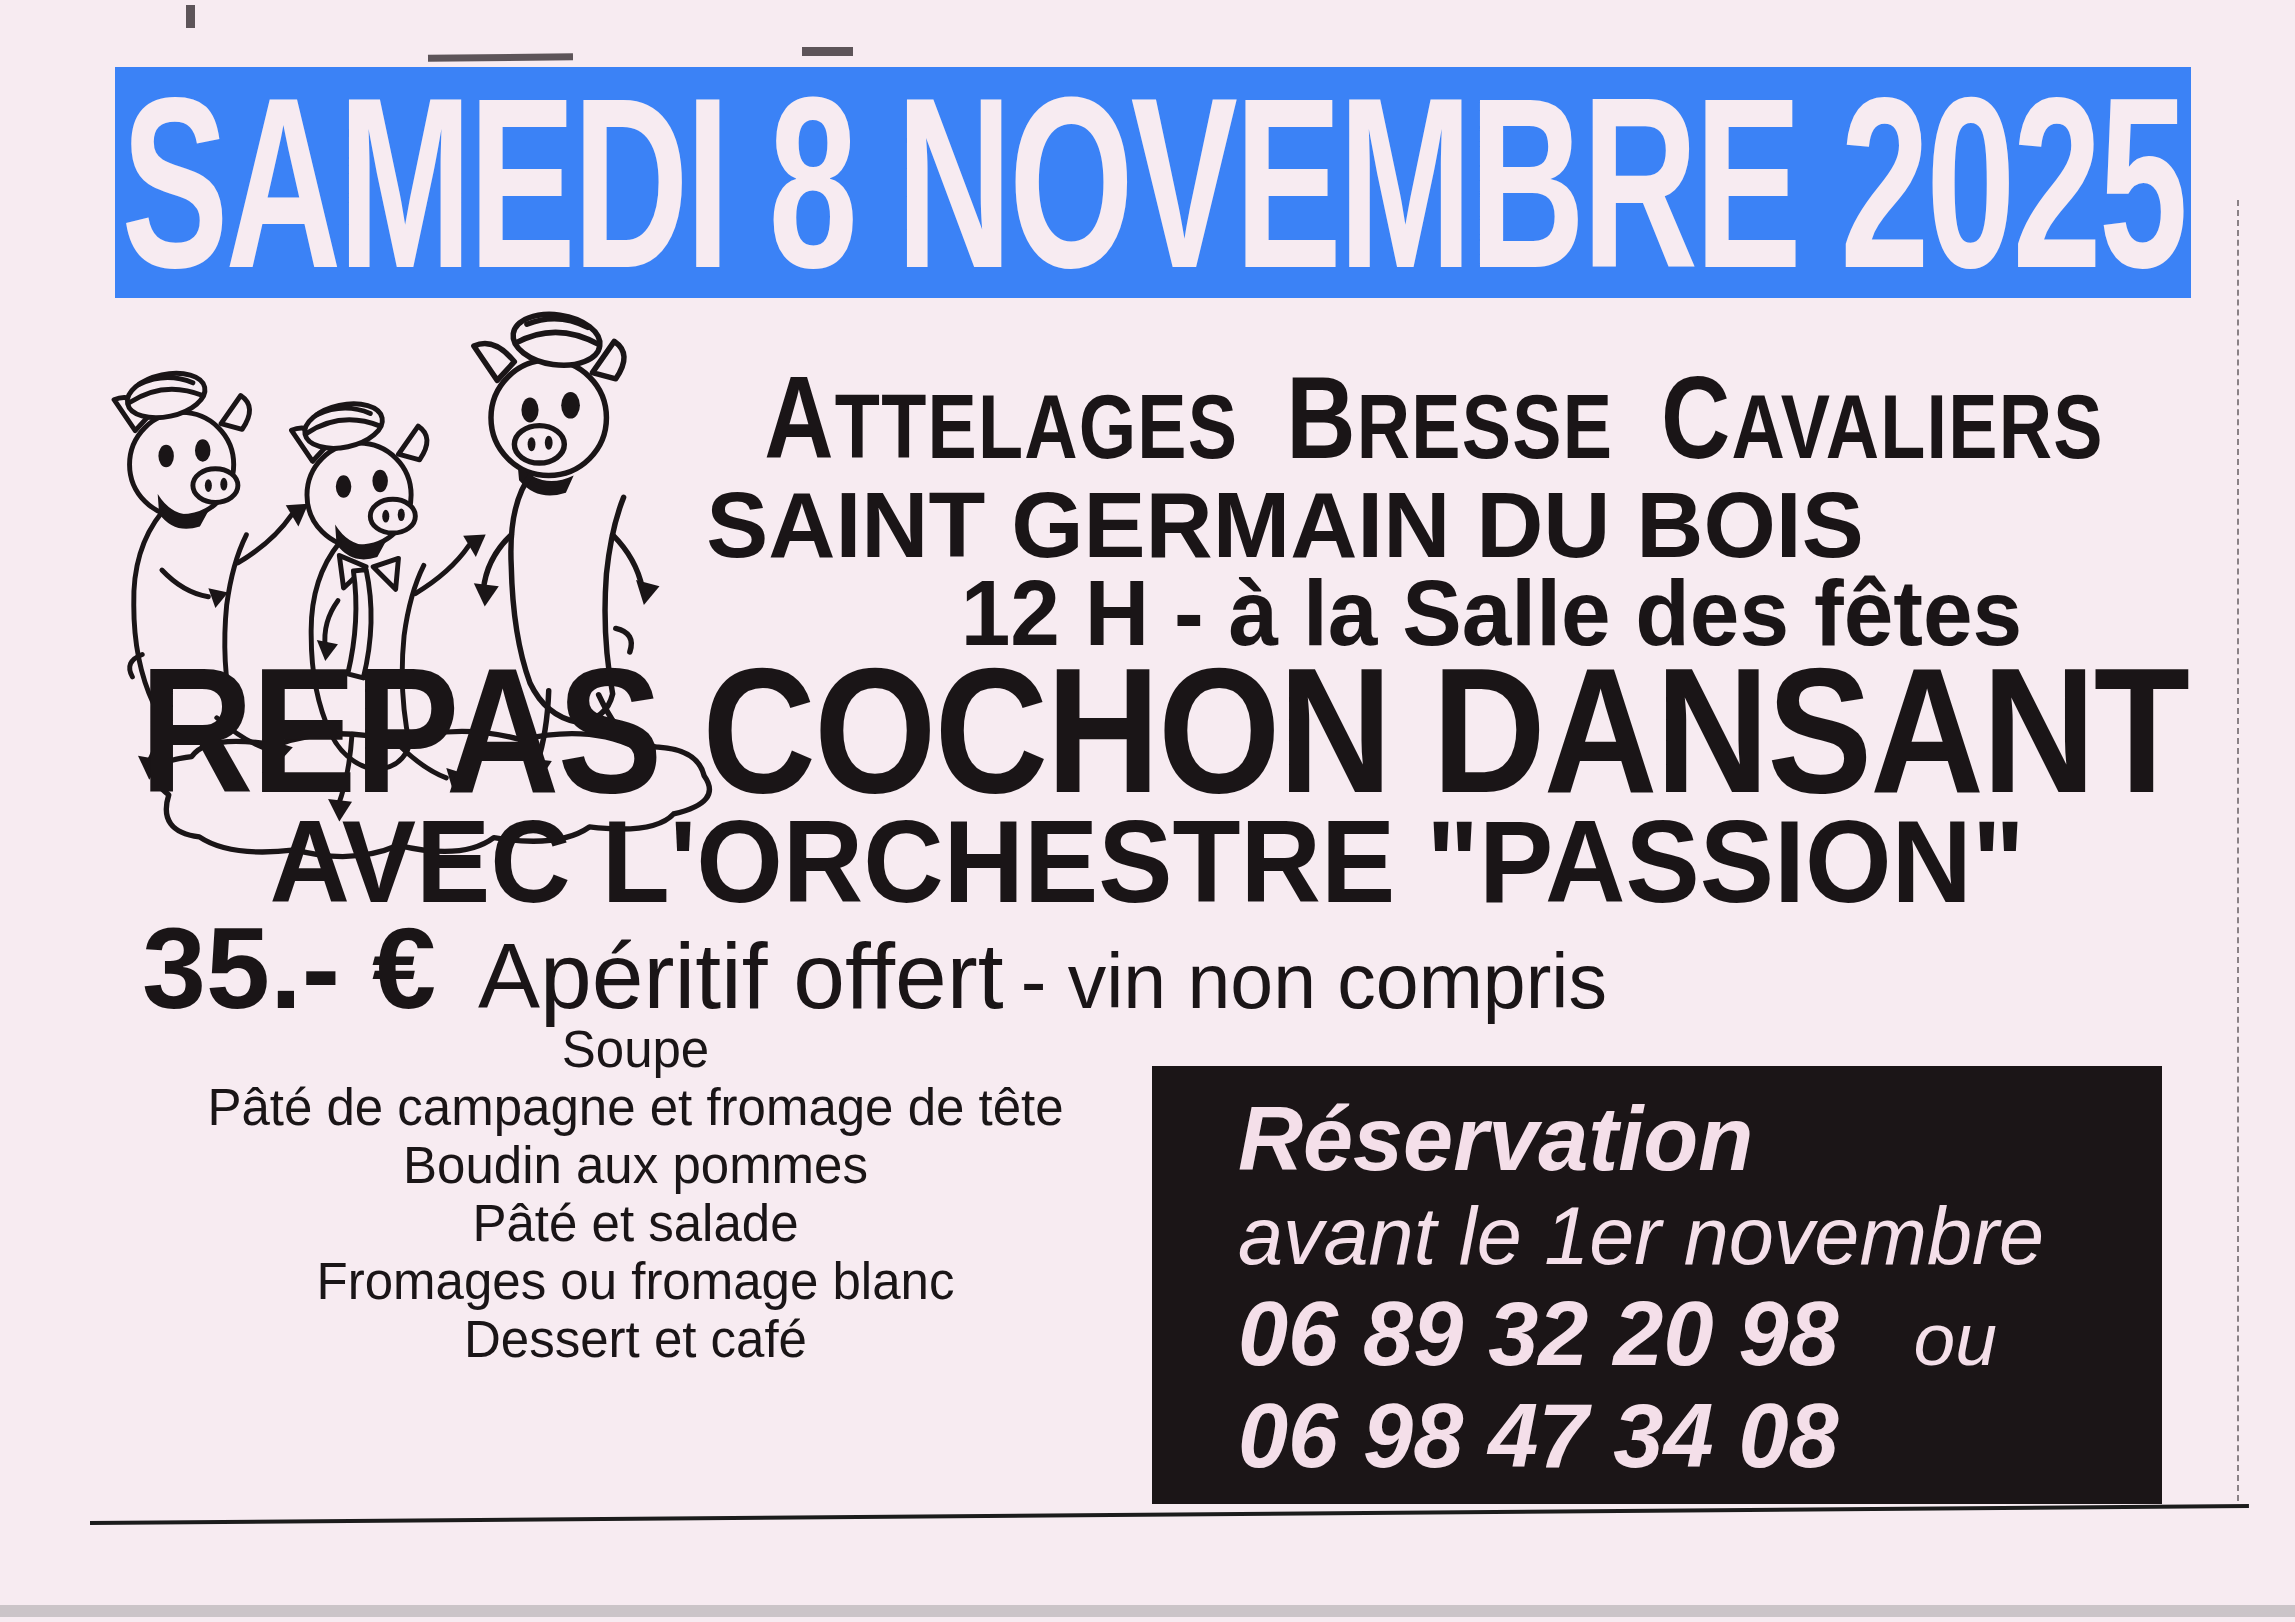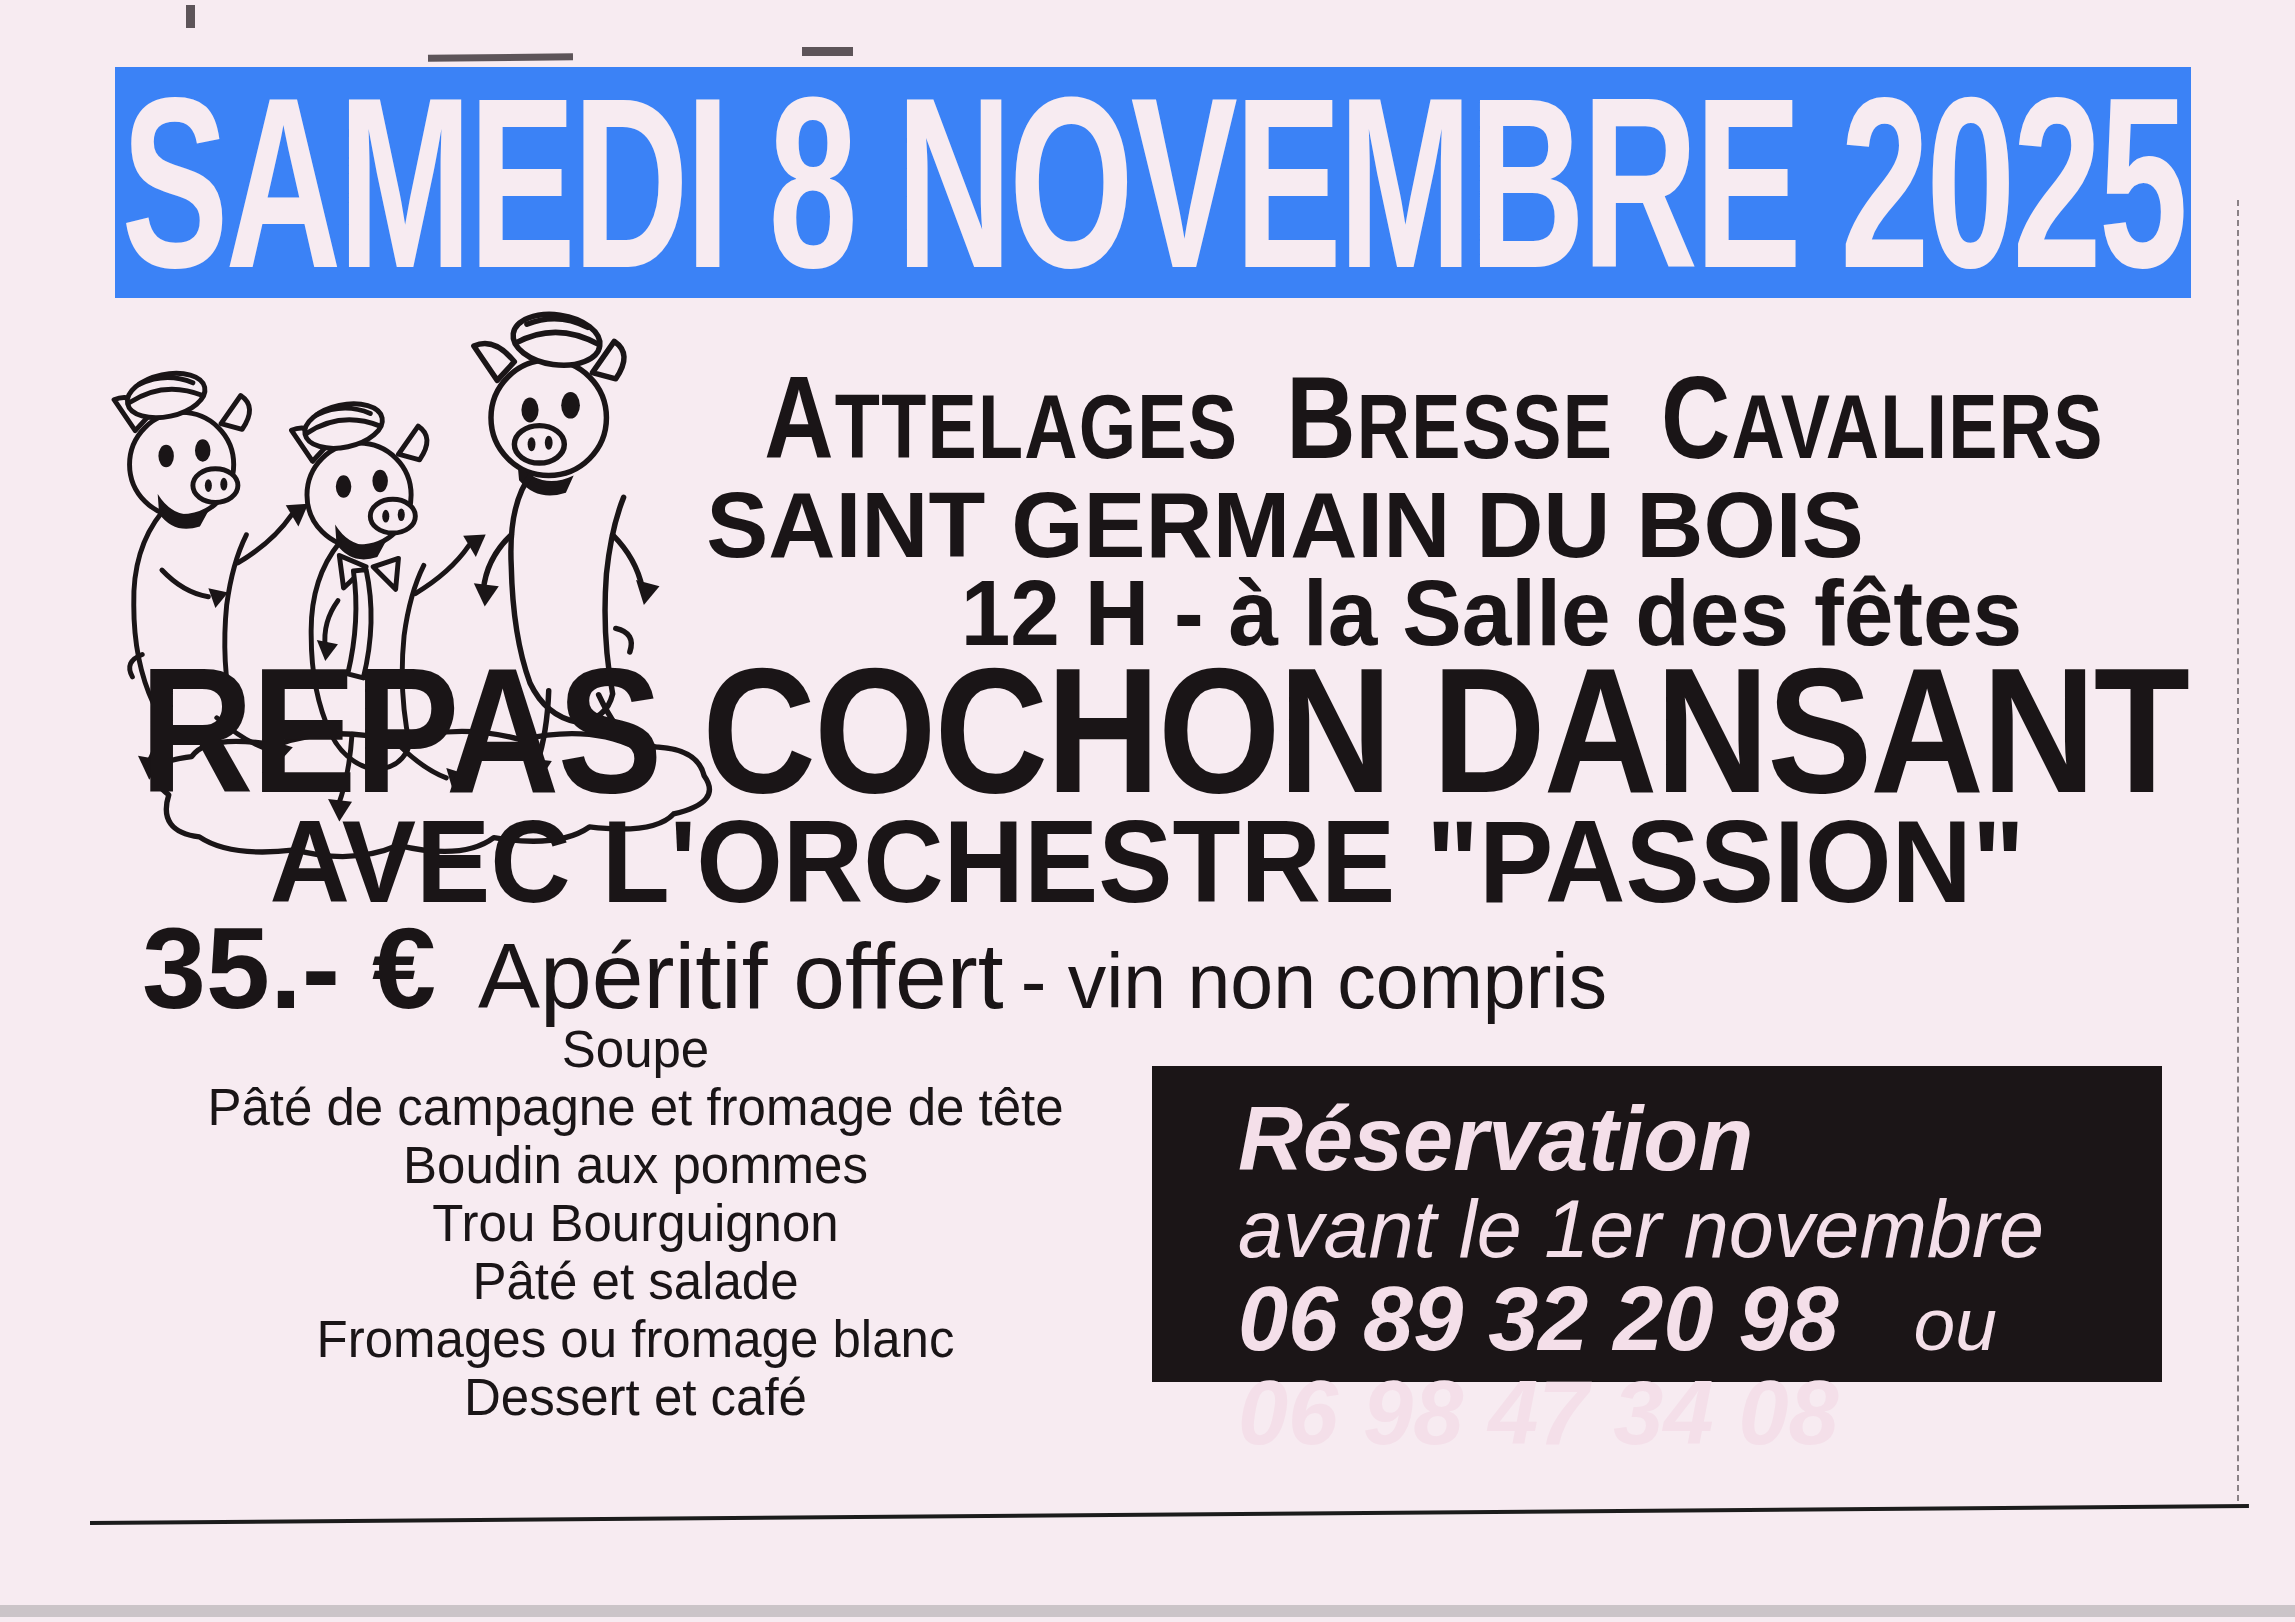--- a/index.html
+++ b/index.html
@@ -56,21 +56,21 @@
     left:142px;top:911px;display:flex;align-items:baseline;white-space:nowrap;
   }
   .price-amount{font-weight:bold;font-size:115px;line-height:1;}
   .price-offer{font-size:93px;line-height:1;margin-left:42px;}
   .price-note{font-size:77px;line-height:1;margin-left:17px;}
   
   .menu{left:31px;top:1021px;width:1209px;text-align:center;}
   .menu-item{font-size:51px;line-height:58px;}
   
   .res-box{
-    left:1152px;top:1066px;width:1010px;height:316px;background:#1b1517;
+    left:1152px;top:1066px;width:1010px;height:438px;background:#1b1517;
     box-sizing:border-box;padding:26px 27.5px 20px 86px;
     display:flex;flex-direction:column;justify-content:space-between;
     color:#f4dfe9;font-style:italic;white-space:nowrap;
   }
   .res-title{font-weight:bold;font-size:90px;line-height:1.05;}
   .res-deadline{font-size:81px;line-height:1.05;}
   .res-phone{font-weight:bold;font-size:90px;line-height:1.05;}
   .res-ou{font-weight:normal;font-size:75px;margin-left:75px;}
   
   .rule-line{
@@ -205,21 +205,20 @@
   <div class="abs price-row">
     <span class="price-amount">35.- €</span>
     <span class="price-offer">Apéritif offert</span>
     <span class="price-note">- vin non compris</span>
   </div>
 
   <div class="abs menu">
       <div class="menu-item">Soupe</div>
       <div class="menu-item">Pâté de campagne et fromage de tête</div>
       <div class="menu-item">Boudin aux pommes</div>
-      <div class="menu-item">Trou Bourguignon</div>
       <div class="menu-item">Pâté et salade</div>
       <div class="menu-item">Fromages ou fromage blanc</div>
       <div class="menu-item">Dessert et café</div>
     </div>
 
   <div class="abs res-box">
     <div class="res-title">Réservation</div>
     <div class="res-deadline">avant le 1er novembre</div>
     <div class="res-phone">
       <span>06 89 32 20 98</span><span class="res-ou">ou</span>

